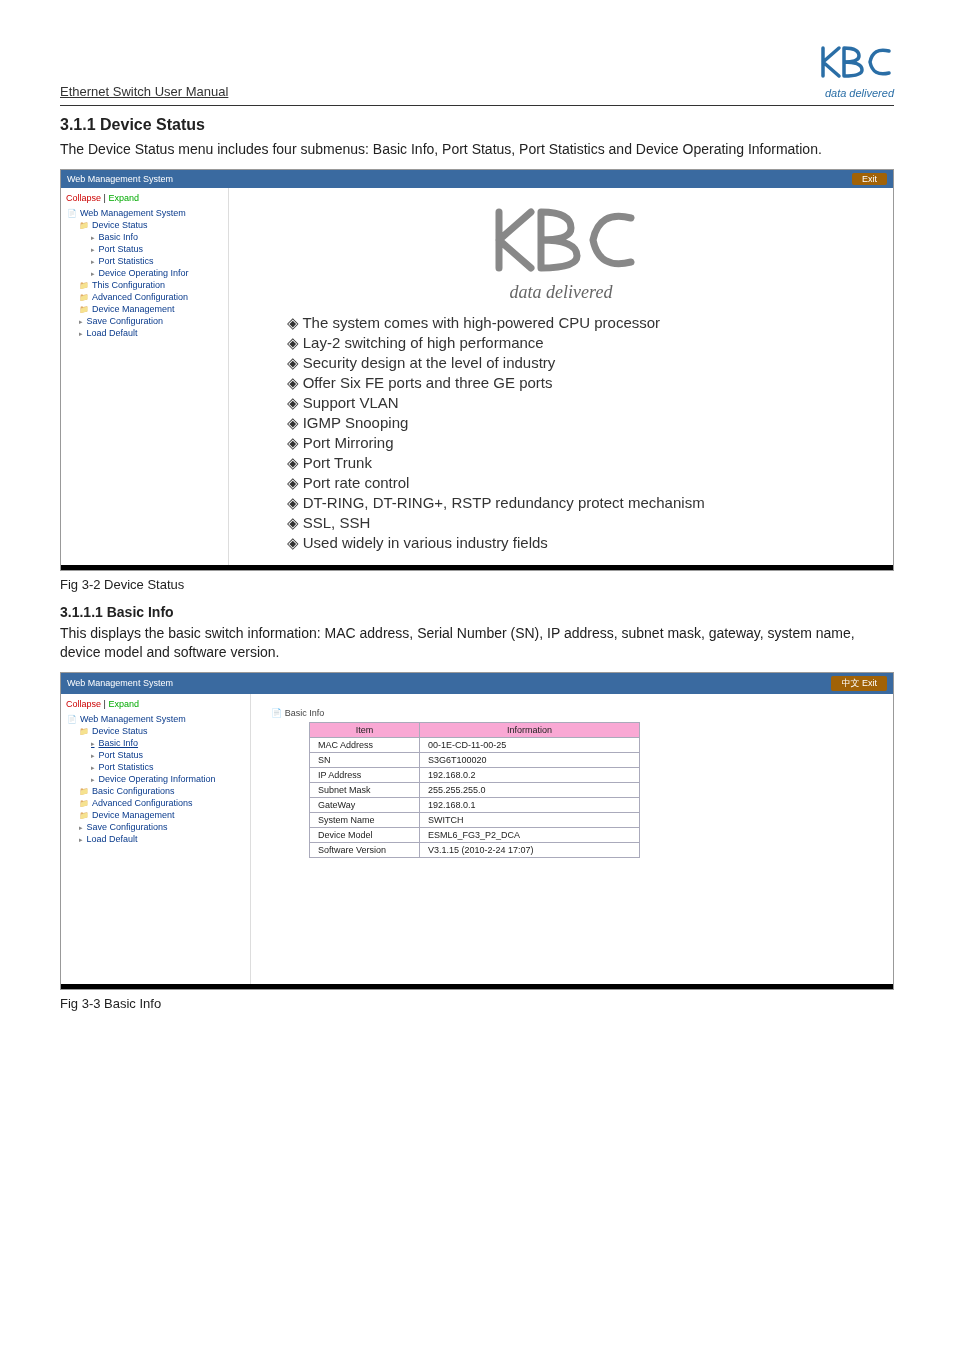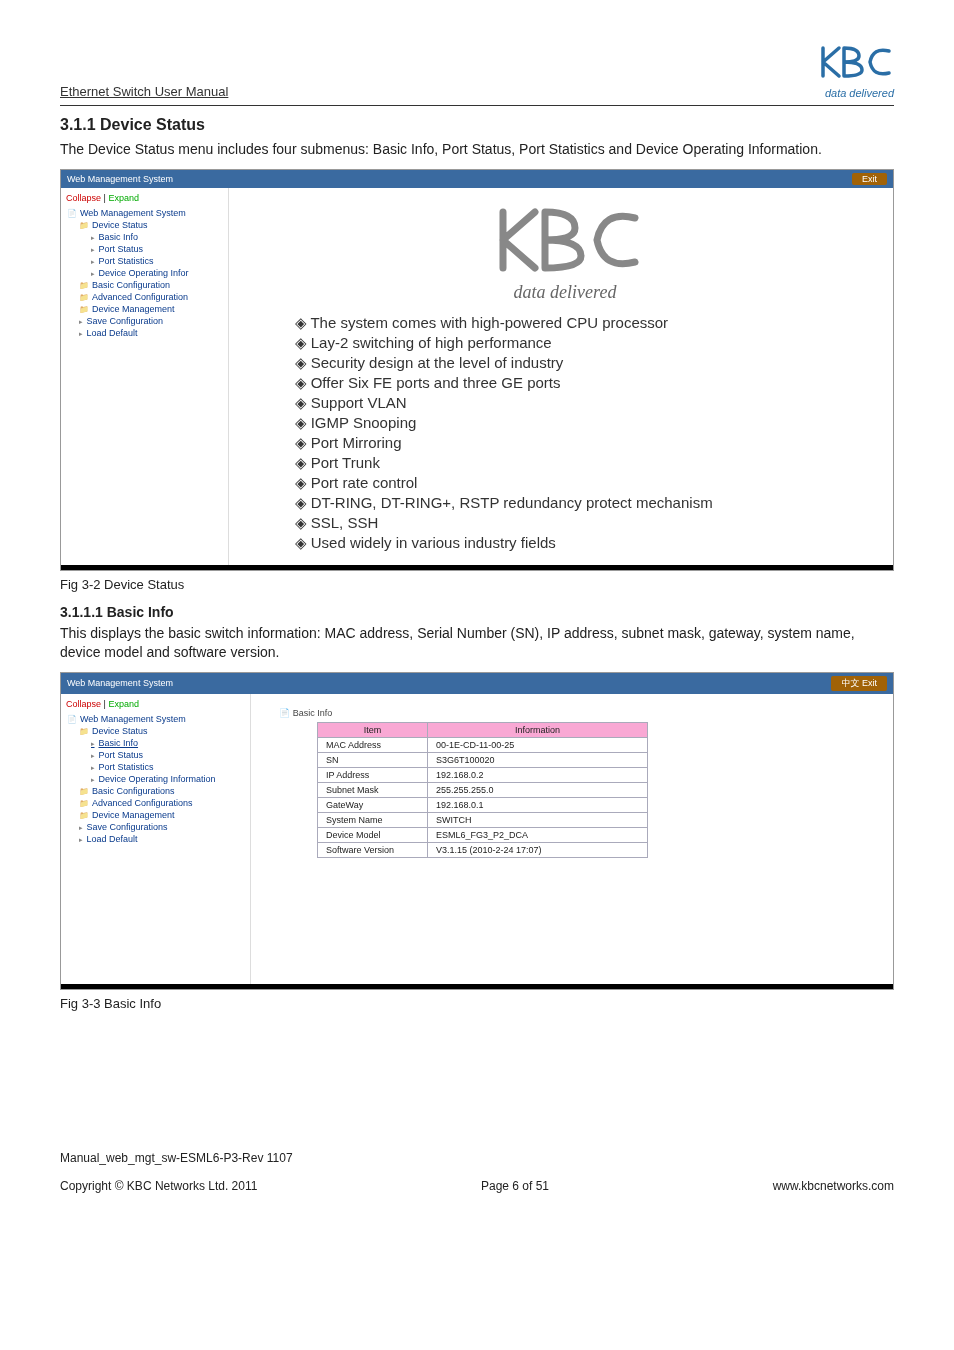--- a/index.html
+++ b/index.html
@@ -11,21 +11,21 @@
   .brand-tagline { font-size: 11px; font-style: italic; color: #2a6ea6; }
   .divider { border: none; border-top: 1px solid #333; margin: 2px 0 10px 0; }
   .h-section { font-weight: bold; font-size: 16px; margin: 8px 0 6px 0; }
   .para { font-size: 14px; line-height: 1.35; color: #222; margin-bottom: 10px; }
   .subhead { font-weight: bold; font-size: 14px; margin: 8px 0 4px 0; }
   .caption { font-size: 13px; margin: 6px 0 12px 0; }
 
   .shot-wrap { border: 1px solid #999; background: #fff; margin: 6px 0 4px 0; }
   .wm-bar { background: #3a6aa0; color: #fff; font-size: 9px; padding: 3px 6px; display: flex; justify-content: space-between; align-items: center; }
   .wm-bar .exit { background: #a16207; padding: 1px 10px; border-radius: 2px; font-size: 9px; }
-  .shot-inner { display: flex; min-height: 260px; gap: 8px; }
+  .shot-inner { display: flex; min-height: 260px; }
   .nav-pane { width: 168px; border-right: 1px solid #ddd; padding: 4px; font-size: 9px; }
   .nav-controls { margin: 1px 1px 4px 1px; font-size: 9px; }
   .nc-collapse { color: #c00; }
   .nc-expand { color: #0a0; }
   .tree-root { color: #0a3b8c; }
   .tree-item { padding: 1px 0 1px 2px; white-space: nowrap; }
   .tree-sub { padding-left: 14px; }
   .tree-sub2 { padding-left: 26px; }
   .leaf-bullet::before { content: "▸"; color: #888; font-size: 7px; margin-right: 4px; }
   .folder::before { content: "📁"; font-size: 8px; margin-right: 3px; filter: grayscale(30%); }
@@ -90,21 +90,21 @@
           <span> | </span>
           <span class="nc-expand">Expand</span>
         </div>
         <div class="tree-root">
           <div class="tree-item page-ico">Web Management System</div>
           <div class="tree-item tree-sub folder">Device Status</div>
           <div class="tree-item tree-sub2 leaf-bullet">Basic Info</div>
           <div class="tree-item tree-sub2 leaf-bullet">Port Status</div>
           <div class="tree-item tree-sub2 leaf-bullet">Port Statistics</div>
           <div class="tree-item tree-sub2 leaf-bullet">Device Operating Infor</div>
-          <div class="tree-item tree-sub folder">Basic Configuration</div>
+          <div class="tree-item tree-sub folder">This Configuration</div>
           <div class="tree-item tree-sub folder">Advanced Configuration</div>
           <div class="tree-item tree-sub folder">Device Management</div>
           <div class="tree-item tree-sub leaf-bullet">Save Configuration</div>
           <div class="tree-item tree-sub leaf-bullet">Load Default</div>
         </div>
       </div>
       <div class="content-pane">
         <div class="welcome-logo">
           <svg class="svg-logo-lg" viewBox="0 0 160 80">
             <g stroke="#888" stroke-width="7" fill="none" stroke-linecap="round">
@@ -209,22 +209,14 @@
               </tr>
           </tbody>
         </table>
       </div>
     </div>
     <div class="shot-footer"></div>
   </div>
 
   <p class="caption">Fig 3-3 Basic Info</p>
 
-  <div class="footer-block">
-    <div class="foot-line1">Manual_web_mgt_sw-ESML6-P3-Rev 1107</div>
-    <div class="foot-line2">
-      <span>Copyright © KBC Networks Ltd. 2011</span>
-      <span>Page 6 of 51</span>
-      <span>www.kbcnetworks.com</span>
-    </div>
-  </div>
 
 </div>
 
 </body></html>

